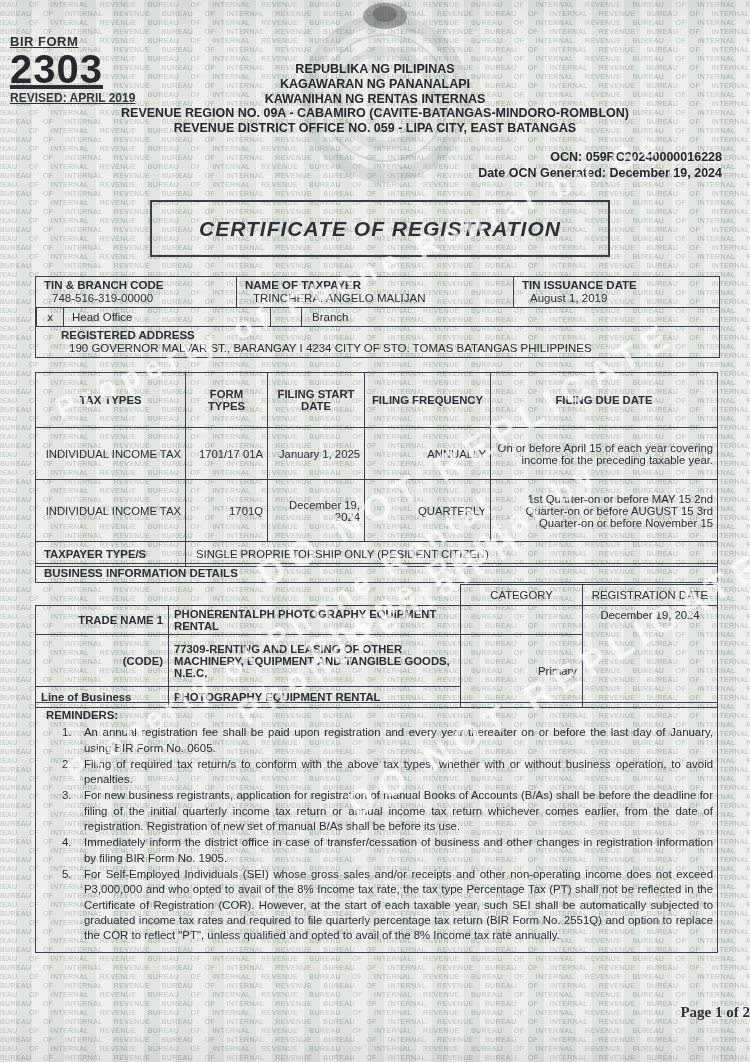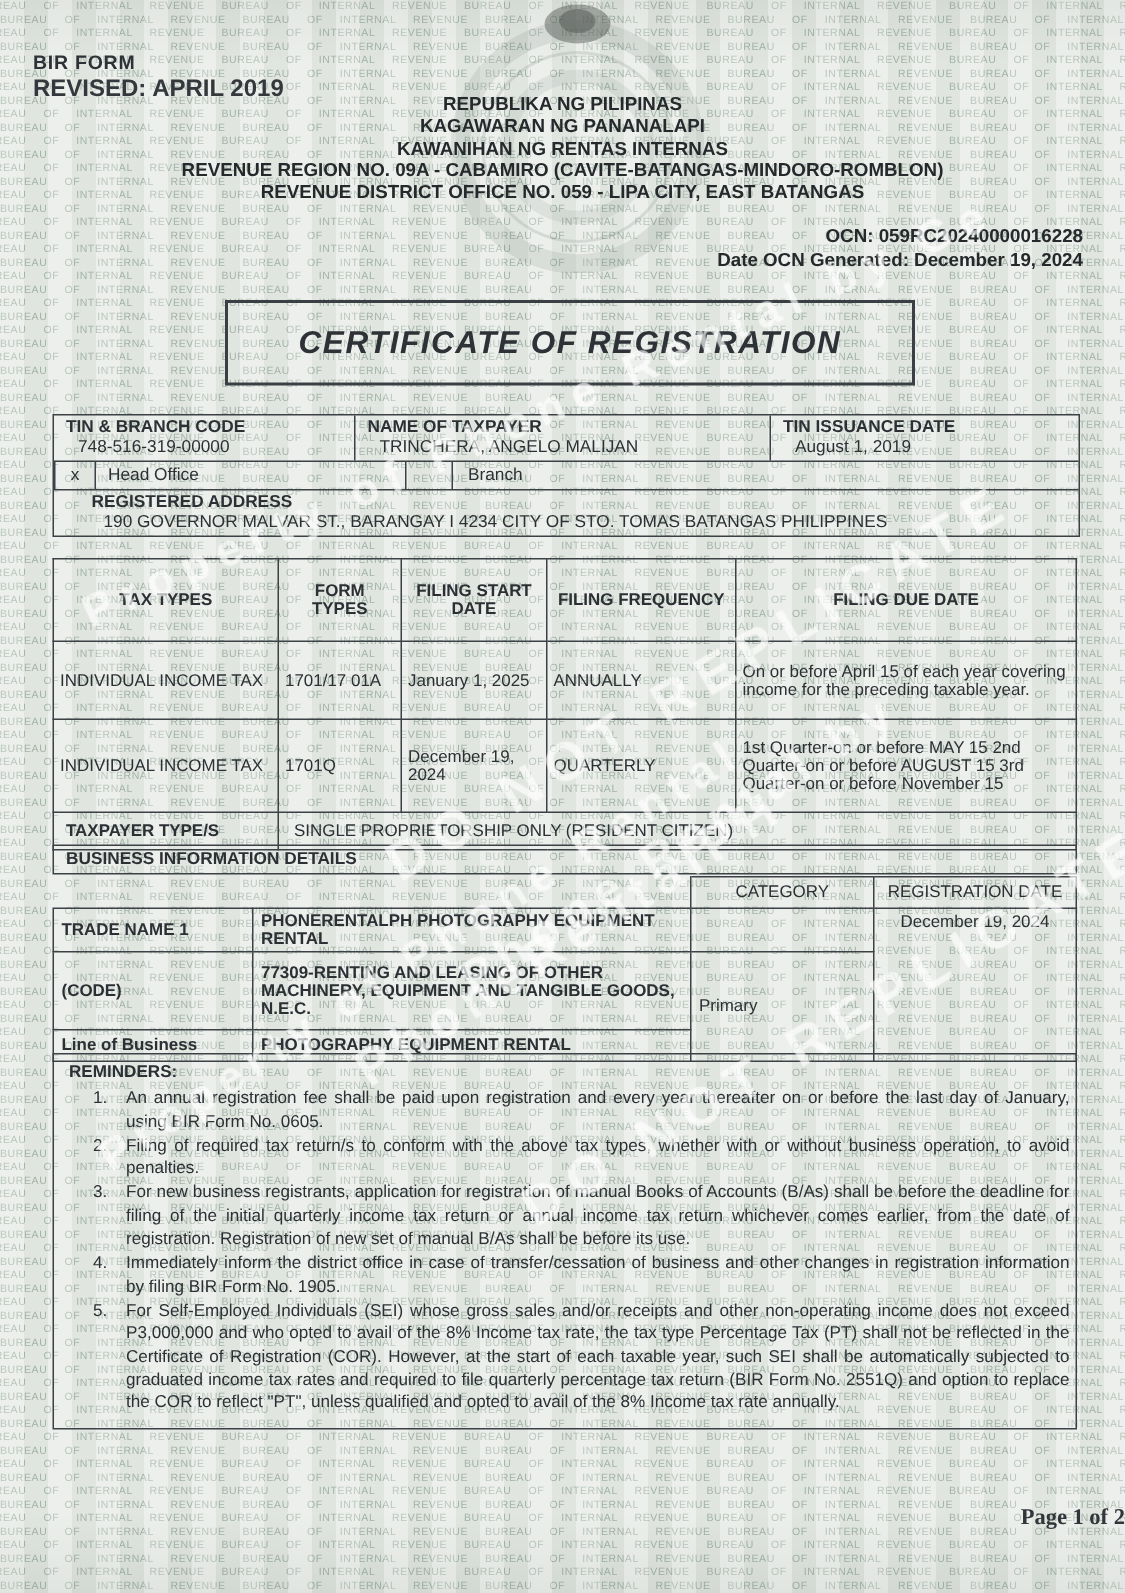--- a/index.html
+++ b/index.html
@@ -21,25 +21,25 @@
     position:absolute;inset:0;z-index:0;pointer-events:none;
     background-image:
       repeating-linear-gradient(90deg, rgba(255,255,255,.24) 0 16px, rgba(120,140,128,.05) 16px 32px),
       linear-gradient(180deg, rgba(110,120,112,.10), rgba(255,255,255,0) 4%, rgba(255,255,255,0) 95%, rgba(110,120,112,.12));
   }
   #seal{position:absolute;left:295px;top:2px;z-index:1;}
   
   .content{position:absolute;inset:0;z-index:2;}
   .abs{position:absolute;}
   .bold{font-weight:bold;}
-  .c{text-align:left;}
-  .hdr-left{left:22px;top:34px;}
+  .c{text-align:right;}
+  .hdr-left{left:10px;top:34px;text-decoration:underline;}
   .form-label{font-size:13px;font-weight:bold;letter-spacing:.5px;color:#2e3236;}
   .form-number{font-size:40px;font-weight:bold;letter-spacing:1px;line-height:40px;color:#26292c;}
-  .revised{font-size:16px;font-weight:bold;color:#34383c;margin-top:2px;}
+  .revised{font-size:12px;font-weight:bold;color:#34383c;margin-top:2px;}
   .hdr-center{left:0;top:62px;width:750px;text-align:center;font-size:12.5px;font-weight:bold;line-height:14.8px;color:#26292c;}
   .ocn-block{right:28px;top:150px;text-align:right;font-size:12.5px;font-weight:bold;line-height:15.5px;color:#26292c;}
   .title-box{
     left:150px;top:200px;width:456px;height:53px;
     border:2px solid #3a3f43;display:flex;align-items:center;justify-content:center;font-style:italic;
   }
   .title-box span{font-size:21px;font-weight:bold;letter-spacing:1px;color:#2e3236;}
   
   .tin-box{left:35px;top:276px;width:683px;border:1.5px solid #3c4145;font-size:11.5px;}
   .tin-row{display:flex;border-bottom:1px solid #3c4145;}
@@ -219,20 +219,21 @@
   <ellipse cx="90" cy="12" rx="12" ry="8" fill="#3e423f" opacity="0.4"></ellipse>
   <circle cx="90" cy="96" r="78" fill="none" stroke="#5d6a62" stroke-width="13" opacity="0.13"></circle>
   <circle cx="90" cy="96" r="63" fill="none" stroke="#5d6a62" stroke-width="2" opacity="0.16"></circle>
   <circle cx="90" cy="96" r="47" fill="none" stroke="#5d6a62" stroke-width="9" opacity="0.10"></circle>
 </svg>
 
 <div class="content">
 
   <div class="abs hdr-left">
     <div class="form-label">BIR FORM</div>
+    <div class="form-number">2303</div>
     <div class="revised">REVISED: APRIL 2019</div>
   </div>
 
   <div class="abs hdr-center">
     <div>REPUBLIKA NG PILIPINAS</div>
     <div>KAGAWARAN NG PANANALAPI</div>
     <div>KAWANIHAN NG RENTAS INTERNAS</div>
     <div>REVENUE REGION NO. 09A - CABAMIRO (CAVITE-BATANGAS-MINDORO-ROMBLON)</div>
     <div>REVENUE DISTRICT OFFICE NO. 059 - LIPA CITY, EAST BATANGAS</div>
   </div>

